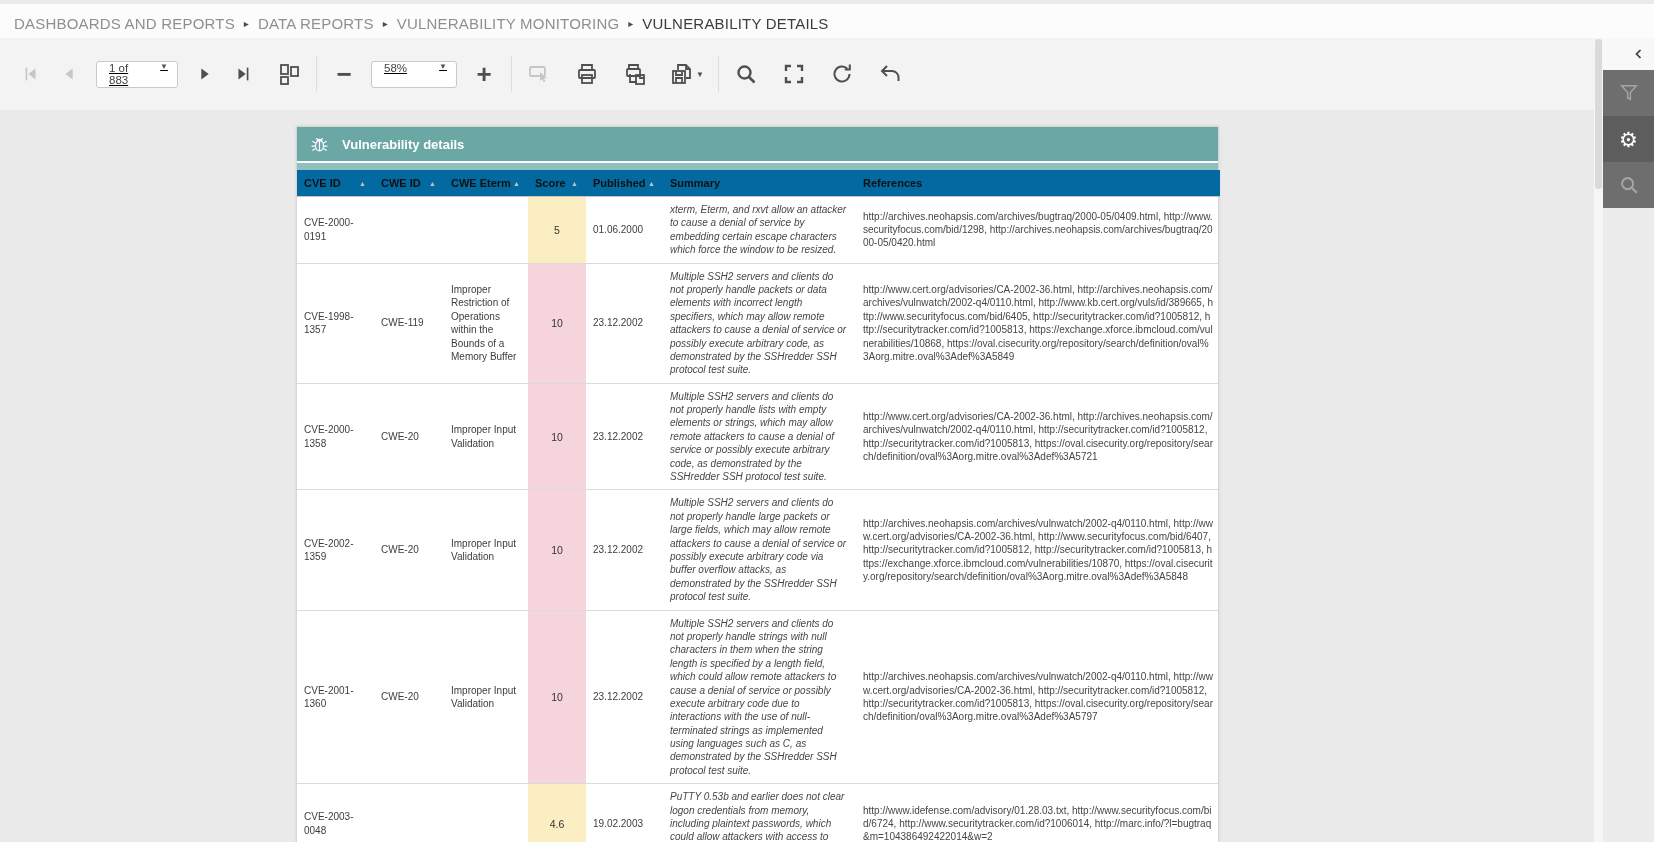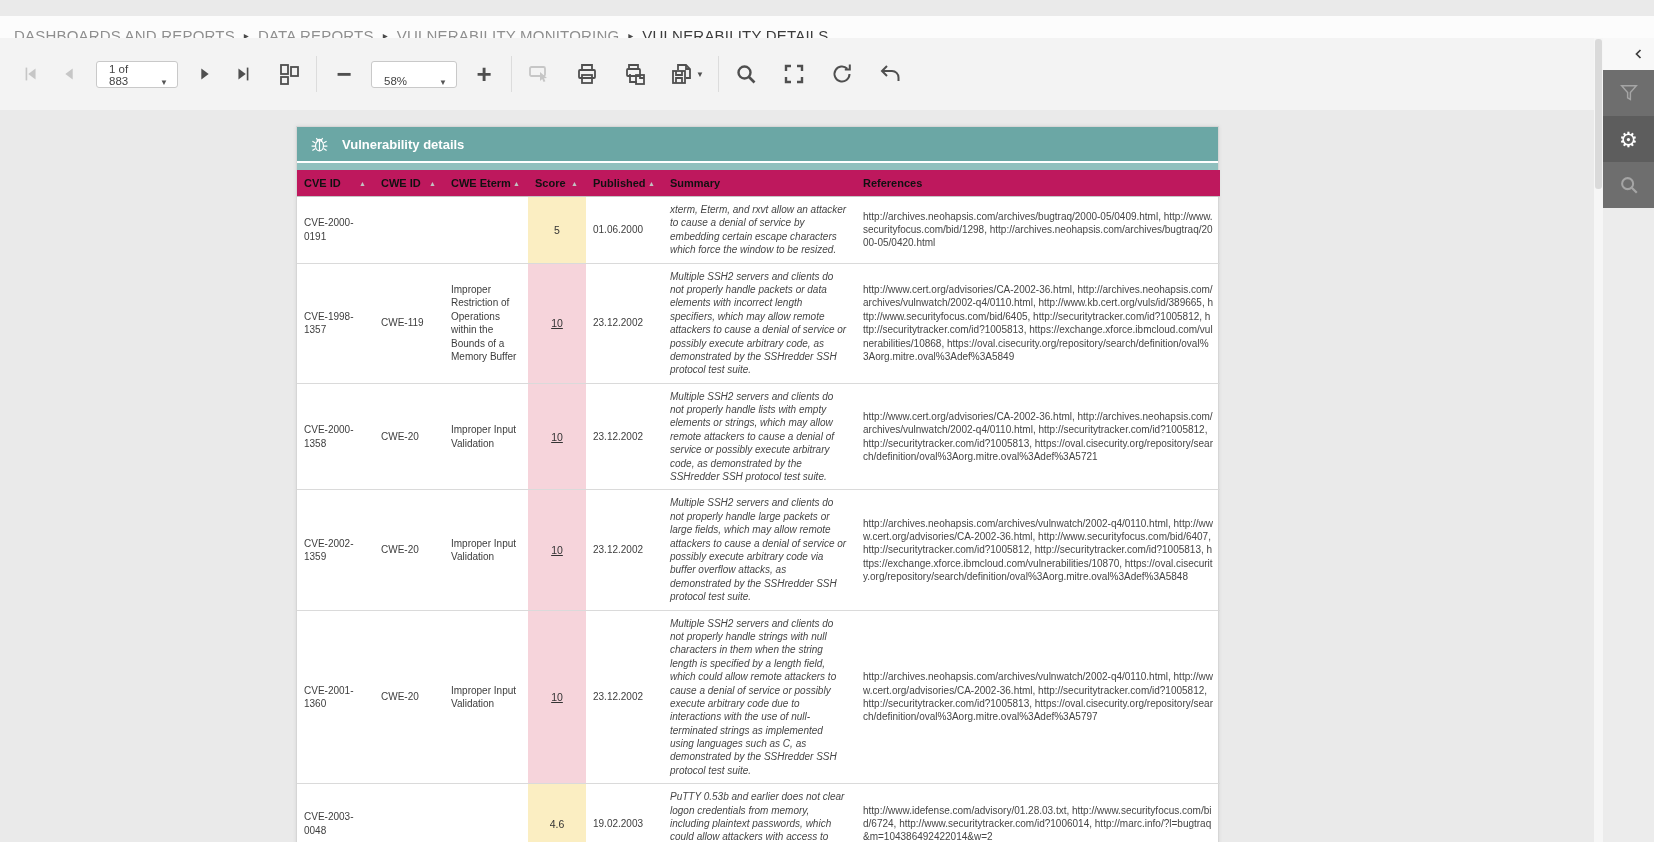--- a/index.html
+++ b/index.html
@@ -1,37 +1,37 @@
 <!DOCTYPE html>
 <html><head>
 <meta charset="utf-8">
 <style>
   * { margin:0; padding:0; box-sizing:border-box; }
   html,body { width:1654px; height:842px; overflow:hidden; background:#eaeaea;
     font-family:"Liberation Sans", sans-serif; }
 
   
-  .breadcrumb-bar { position:absolute; top:16px; left:0; width:1654px; height:38px;
+  .breadcrumb-bar { position:absolute; top:4px; left:0; width:1654px; height:38px;
     background:#fcfcfc; display:flex; align-items:center; padding-left:14px; }
   .crumb { font-size:15px; color:#8f8f8f; letter-spacing:.2px; }
   .crumb.active { color:#3c3c3c; }
   .crumb-sep { font-size:10px; color:#4a4a4a; margin:0 9px; }
 
   
   .toolbar { position:absolute; top:38px; left:0; width:1594px; height:72px;
     background:#f3f3f3; display:flex; align-items:center; padding-left:12px; }
   .tbtn { width:38px; height:38px; display:flex; align-items:center; justify-content:center;
     color:#4f4f4f; cursor:pointer; flex:0 0 auto; }
   .tbtn svg { stroke:#4f4f4f; fill:none; stroke-width:1.8; }
   .tbtn .fill { fill:#4f4f4f; stroke:none; }
   .tbtn.disabled svg { stroke:#c6c6c6; }
   .tbtn.disabled .fill { fill:#c6c6c6; }
   .tsep { width:1px; height:36px; background:#dcdcdc; margin:0 8px; flex:0 0 auto; }
   .tselect { height:27px; background:#fff; border:1px solid #c9c9c9; border-radius:3px;
-    display:flex; align-items:flex-end; padding:0 9px 0 12px; margin:10px 8px; cursor:pointer; flex:0 0 auto; }
+    display:flex; align-items:flex-start; padding:0 9px 0 12px; margin:10px 8px; cursor:pointer; flex:0 0 auto;text-decoration:underline; }
   .tselect .val { font-size:11.5px; color:#444; }
   .tselect .caret { margin-left:auto; padding-left:16px; font-size:8px; color:#555; }
   .pagesel { width:82px; }
   .zoomsel { width:86px; }
   .mathbtn { font-size:26px; font-weight:bold; color:#4f4f4f; line-height:1; }
   .export-caret { font-size:8px; color:#4f4f4f; margin-left:2px; }
 
   
   .rail { position:absolute; top:38px; right:0; width:51px; height:804px; background:#ececec; }
   .rail-header { height:32px; background:#f8f8f8; display:flex; align-items:center;
@@ -48,29 +48,29 @@
   
   .canvas { position:absolute; top:110px; left:0; width:1594px; height:732px; background:#eaeaea; }
   .report-page { position:absolute; left:296px; top:16px; width:923px; min-height:649px;
     background:#fff; border:1px solid #d6d6d6; box-shadow:0 0 4px rgba(0,0,0,.08); }
   .report-header { height:34px; display:flex; align-items:center; gap:13px;
     color:#fff; font-size:13px; font-weight:bold; padding-left:13px; }
   .report-subbar { height:7px; margin-top:2px; }
 
   
   table { width:100%; border-collapse:collapse; table-layout:fixed; }
-  th { background:#be185d; font-size:11px; color:#111; text-align:left;
+  th { background:#0369a1; font-size:11px; color:#111; text-align:left;
     padding:7px 6px 7px 7px; border-bottom:1px solid #c4c4c4;margin-left:44px; }
   .th-inner { display:flex; align-items:center; }
   .sort-icon { margin-left:auto; font-size:7px; color:#c2c2c2; padding-right:2px; }
   td { font-size:10px; color:#3d3d3d; vertical-align:middle; padding:6px 7px;
     border-bottom:1px solid #dadada; line-height:1.34; }
   td.score-cell { text-align:center; font-size:10.5px; color:#333; }
   .score-medium { background:#fbeec2; }
-  .score-high { background:#f6d4db;text-decoration:underline; }
+  .score-high { background:#f6d4db; }
   td.refs-cell { overflow-wrap:anywhere; word-break:break-all; color:#464646; }
   td.summary-cell { color:#464646;font-style:italic; }
 </style>
 </head>
 <body>
 
 <div class="breadcrumb-bar">
   <span class="crumb">DASHBOARDS AND REPORTS</span>
   <span class="crumb-sep">▸</span>
   <span class="crumb">DATA REPORTS</span>

